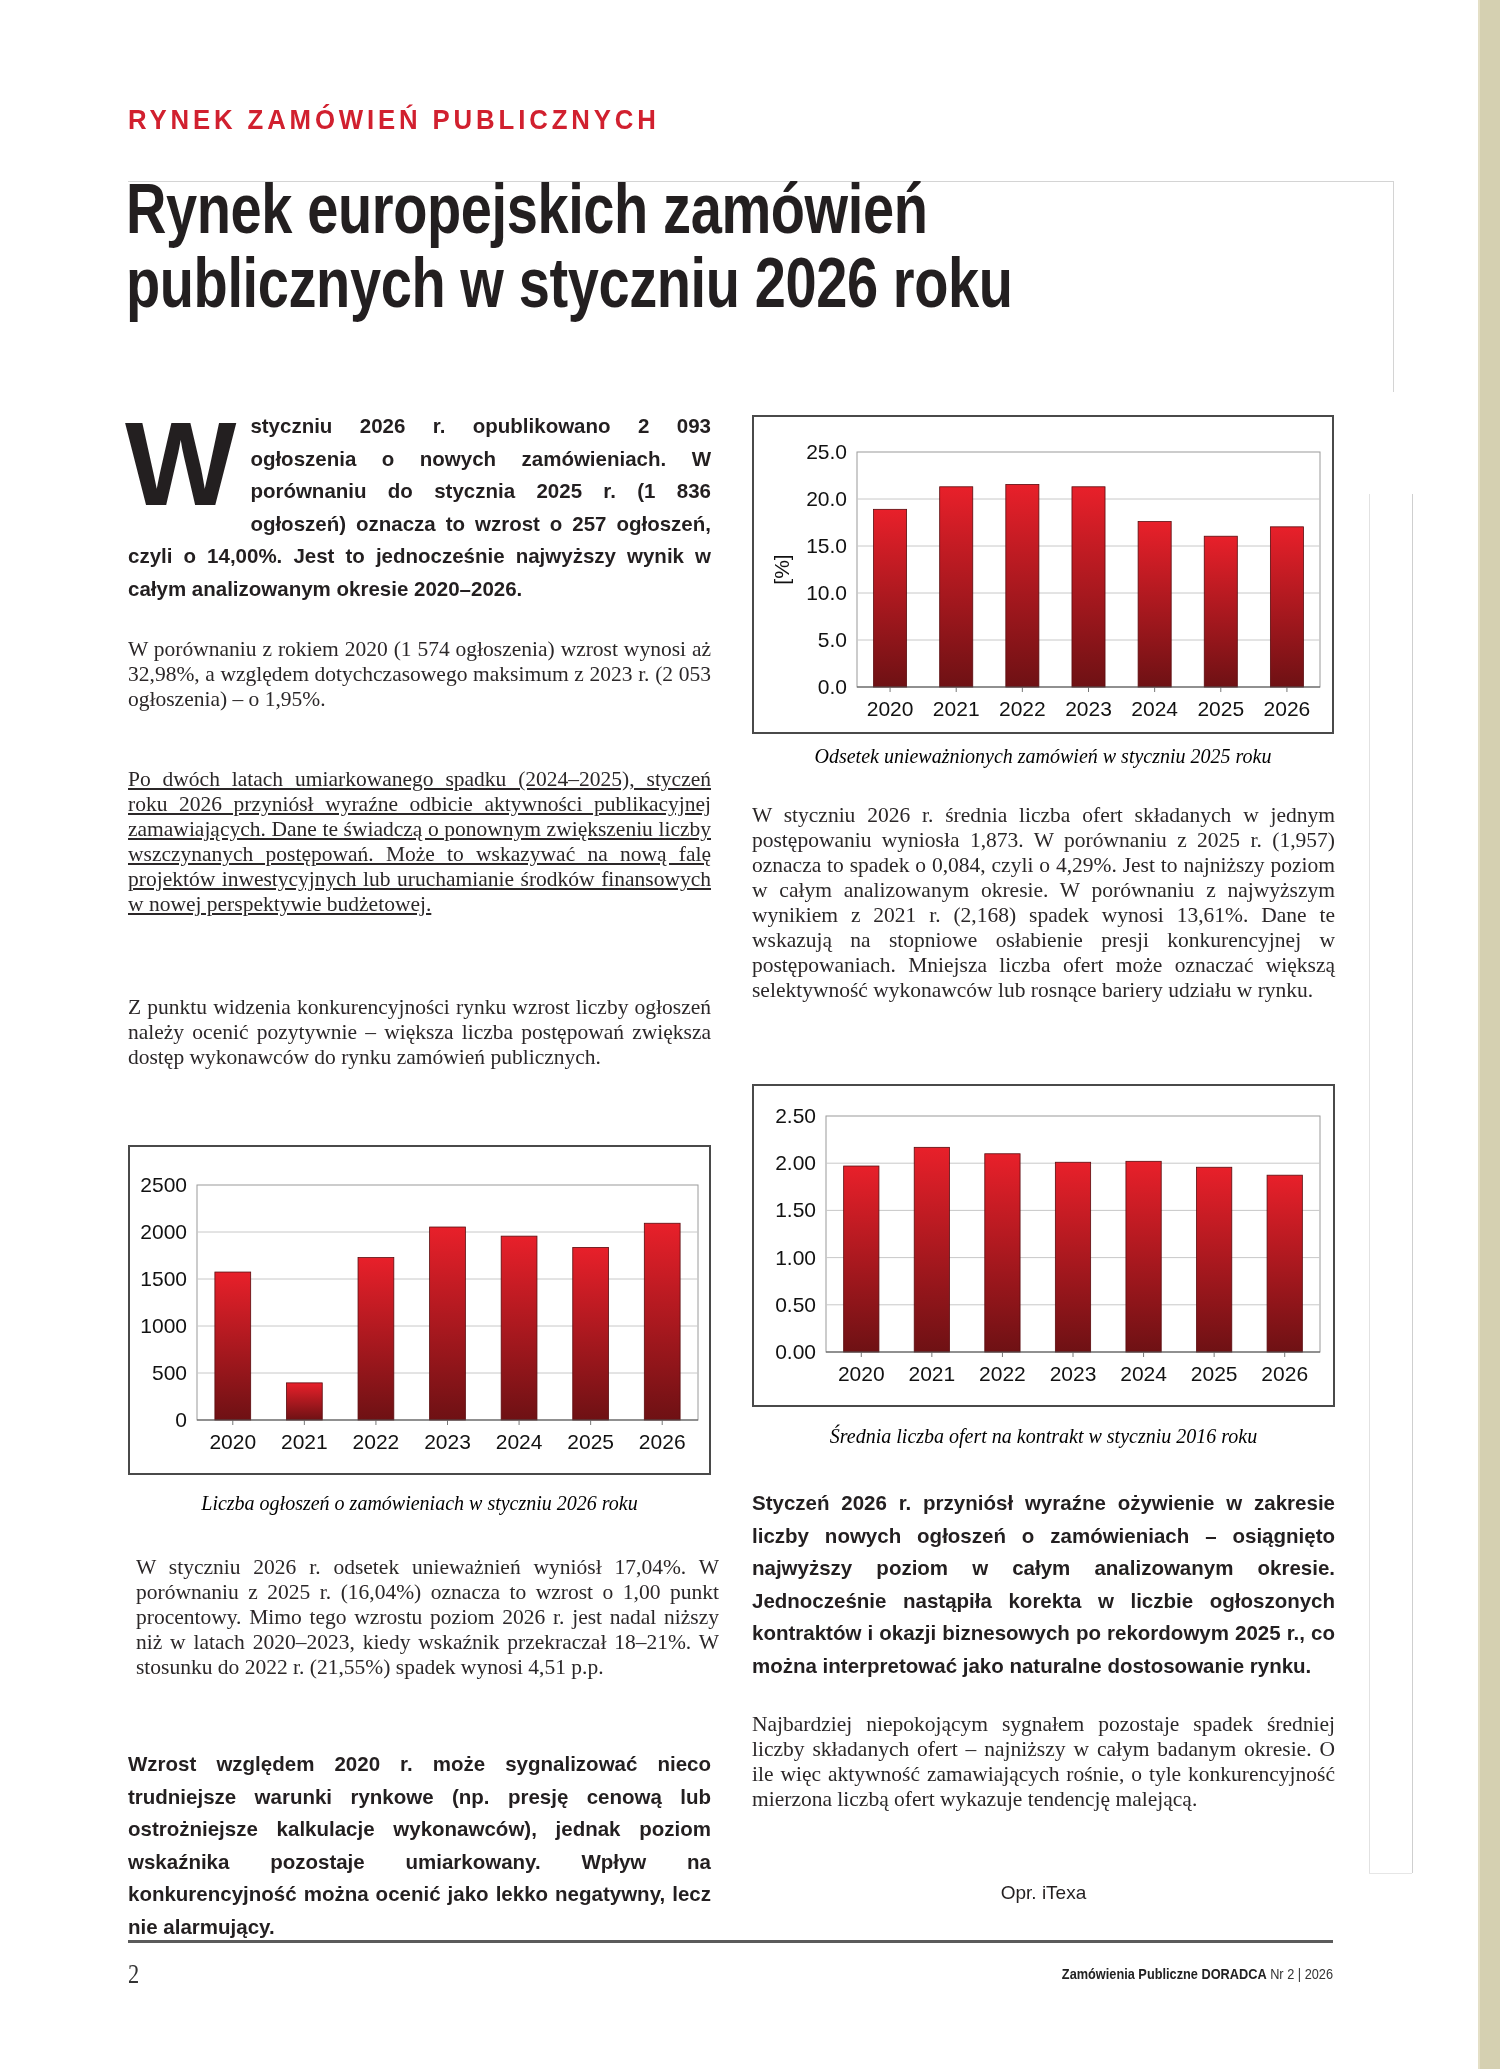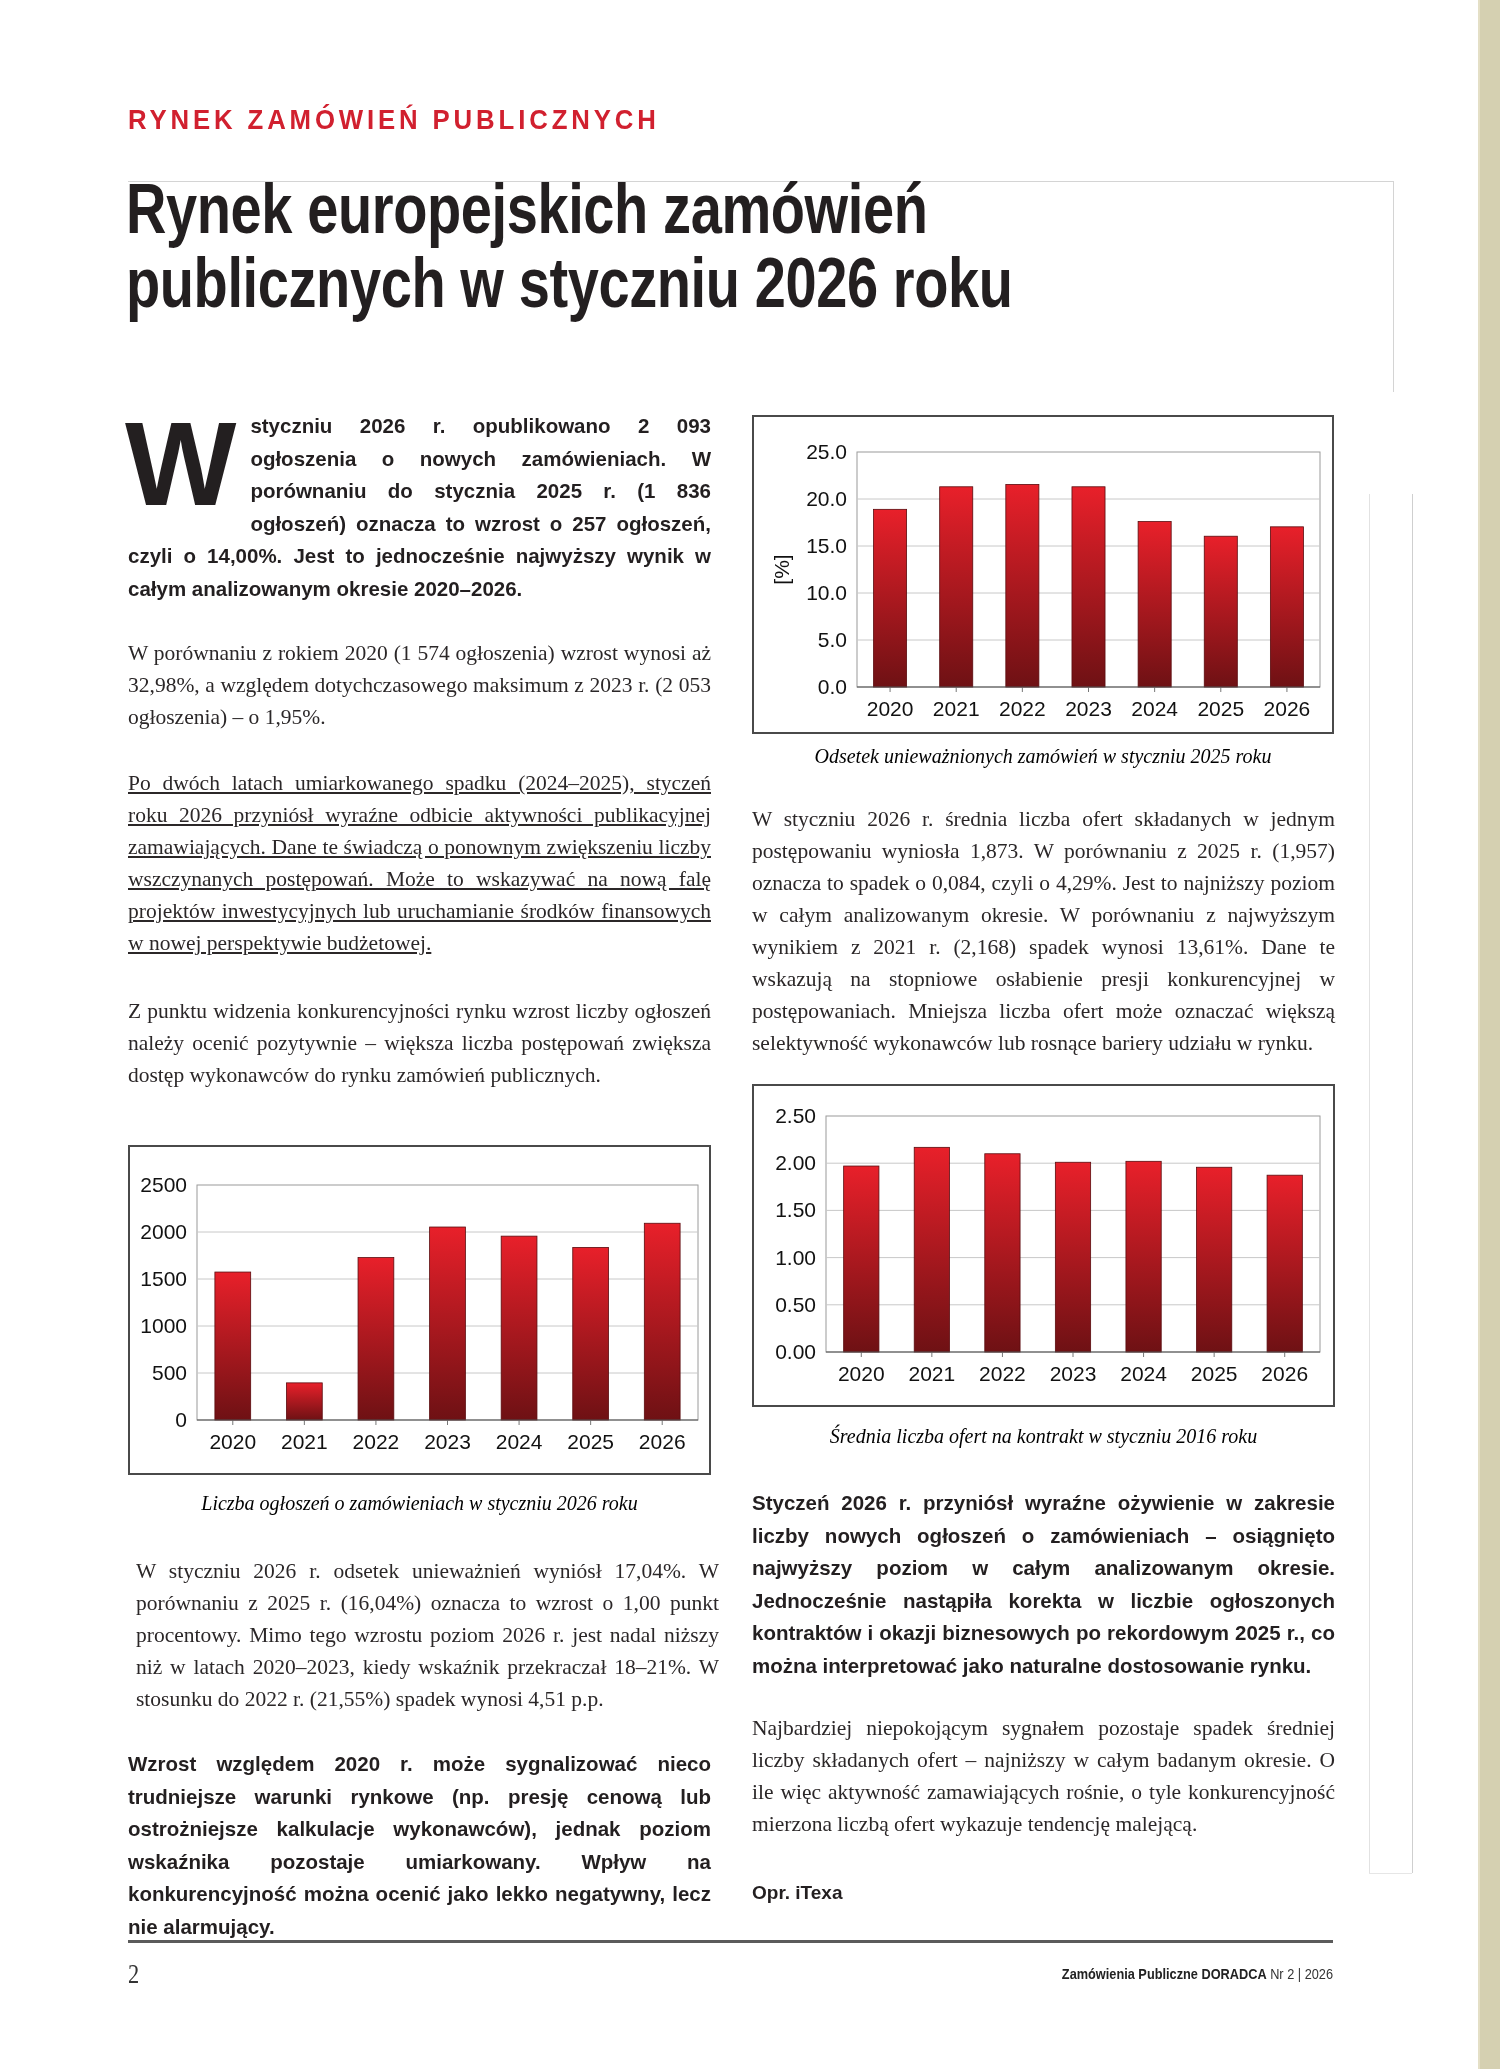--- a/index.html
+++ b/index.html
@@ -8,34 +8,34 @@
   .beige-strip{left:1478px;top:0;width:22px;height:2069px;background:#d5d0b1;border-left:2px solid #e4dfc6;box-sizing:border-box;}
   .frame-top{left:128px;top:181px;width:1265px;height:0;border-top:1px solid #d4d4d4;}
   .frame-right{left:1393px;top:181px;width:0;height:211px;border-left:1px solid #d4d4d4;}
   .vline1{left:1369px;top:494px;width:0;height:1379px;border-left:1px solid #e2e2e2;}
   .vline2{left:1412px;top:494px;width:0;height:1379px;border-left:1px solid #cfcfcf;}
   .hline-bottom{left:1369px;top:1873px;width:43px;height:0;border-top:1px solid #e6e6e6;}
 
   .section-label{left:128px;top:104px;font-family:"Liberation Sans",sans-serif;font-weight:bold;font-size:28px;letter-spacing:4.2px;color:#d1202f;transform:scaleX(0.92);transform-origin:left top;white-space:nowrap;}
   .title{left:126px;top:172px;font-family:"Liberation Sans",sans-serif;font-weight:bold;font-size:70px;line-height:74px;color:#231f20;transform:scaleX(0.80);transform-origin:left top;white-space:nowrap;letter-spacing:-0.5px;}
 
-  .col{position:absolute;font-family:"Liberation Serif",serif;font-size:21.5px;line-height:32px;color:#2b2728;text-align:justify;}
+  .col{position:absolute;font-family:"Liberation Serif",serif;font-size:21.5px;line-height:25px;color:#2b2728;text-align:justify;}
   .bold-sans{font-family:"Liberation Sans",sans-serif;font-weight:bold;font-size:20.5px;line-height:32.5px;color:#231f20;}
   .lead{left:128px;top:410px;width:583px;}
   .dropcap{float:left;font-family:"Liberation Sans",sans-serif;font-weight:bold;font-size:118px;line-height:96px;height:96px;margin:6px 14px 0 -3px;color:#231f20;transform:scaleX(1.0);}
   .p-block{width:583px;}
 
   .caption{position:absolute;font-family:"Liberation Serif",serif;font-style:italic;font-size:20px;color:#000000;text-align:center;white-space:nowrap;}
 
   .chart-box{position:absolute;border:2px solid #4a4a4a;background:#fff;box-sizing:border-box;}
   .chart-box svg{position:absolute;left:0;top:0;}
   .tick-label{font-family:"Liberation Sans",sans-serif;font-size:21px;fill:#111;}
   .axis-title{font-family:"Liberation Sans",sans-serif;font-size:21px;fill:#111;}
 
-  .signature{left:752px;top:1882px;width:583px;text-align:left;font-family:"Liberation Sans",sans-serif;font-weight:bold;font-size:19px;color:#231f20;}
+  .signature{left:752px;top:1882px;width:583px;text-align:center;font-family:"Liberation Sans",sans-serif;font-weight:normal;font-size:19px;color:#231f20;}
   .footer-line{left:128px;top:1940px;width:1205px;height:0;border-top:3px solid #5b5b5b;}
   .page-number{left:128px;top:1958px;font-family:"Liberation Serif",serif;font-size:28px;color:#333;transform:scaleX(0.8);transform-origin:left top;}
   .footer-pub{right:167px;top:1965px;font-family:"Liberation Sans",sans-serif;font-size:15px;color:#333;white-space:nowrap;transform:scaleX(0.85);transform-origin:right top;}
   .footer-pub b{font-weight:bold;color:#222;}
 </style>
 </head>
 <body>
 
 <div class="abs beige-strip"></div>
 <div class="abs frame-top"></div>

